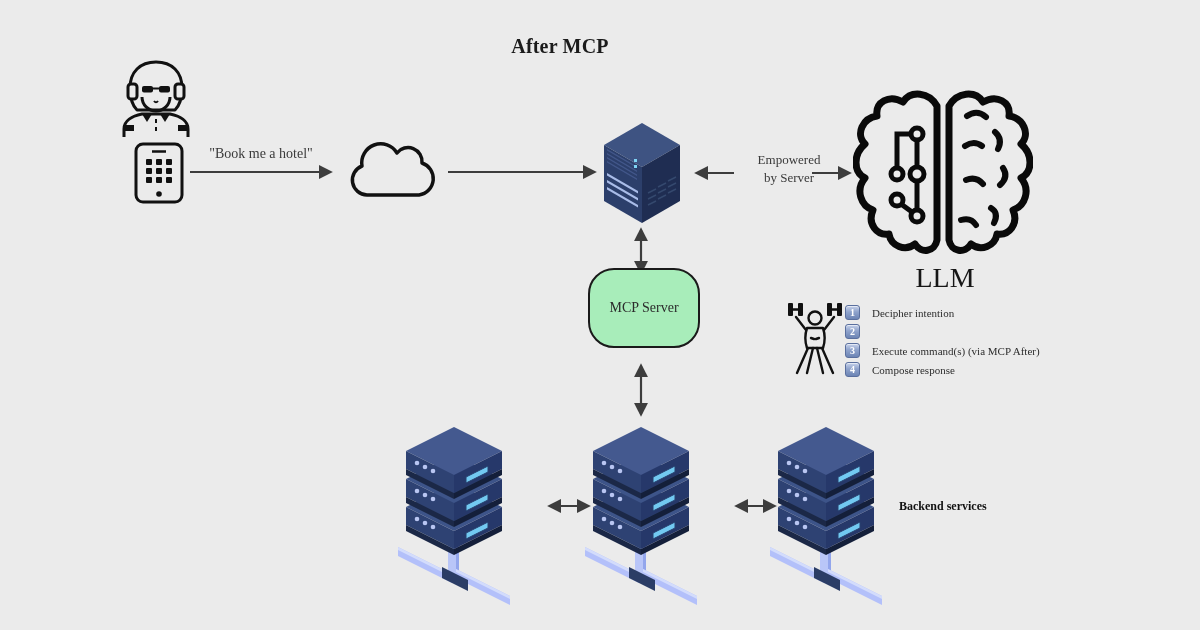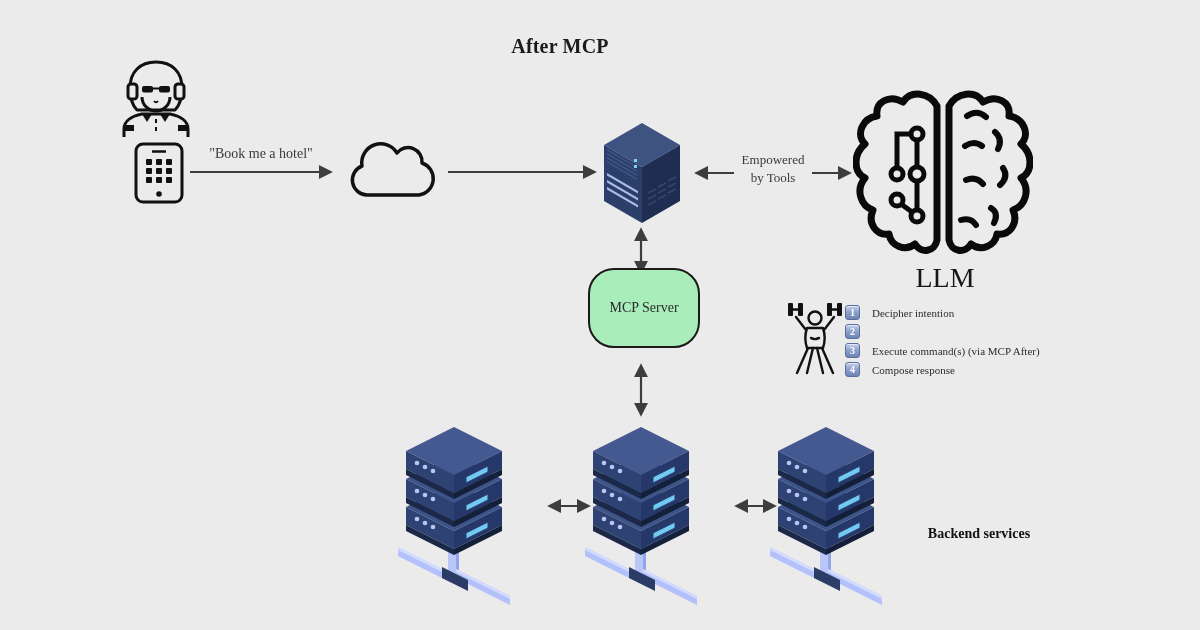--- a/index.html
+++ b/index.html
@@ -10,21 +10,21 @@
   .abs{position:absolute;}
   .title{
     left:460px;top:35px;width:200px;text-align:center;
     font-size:20px;font-weight:bold;color:#1b1b1b;letter-spacing:.2px;
   }
   .quote{
     left:194px;top:146px;width:134px;text-align:center;
     font-size:14px;color:#3a3a3a;
   }
   .empowered{
-    left:723px;top:151px;width:100px;text-align:center;
+    left:739px;top:151px;width:100px;text-align:center;
     font-size:13px;line-height:18px;color:#3a3a3a;
   }
   .llm-label{
     left:902px;top:262px;width:86px;text-align:center;
     font-size:28px;color:#161616;
   }
   .mcp-box{
     left:588px;top:268px;width:112px;height:80px;background:#a8edba;
     border:2px solid #1a1a1a;border-radius:26px;
     display:flex;align-items:center;justify-content:center;
@@ -36,22 +36,22 @@
   .step-row{display:flex;align-items:center;gap:12px;height:15px;}
   .kb{
     width:15px;height:15px;border-radius:3px;flex:0 0 auto;
     background:linear-gradient(180deg,#c7d2ea 0%,#8fa3cc 45%,#6c84b4 100%);
     border:1px solid #5a6f9e;color:#fff;font-size:10px;font-weight:bold;
     display:flex;align-items:center;justify-content:center;
     box-shadow:inset 0 1px 0 #e3e9f5;box-sizing:border-box;
   }
   .step-text{font-size:11px;color:#2d2d2d;white-space:nowrap;}
   .backend-label{
-    left:899px;top:526px;width:160px;text-align:center;
-    font-size:14px;font-weight:bold;color:#111;
+    left:899px;top:499px;width:160px;text-align:left;
+    font-size:12px;font-weight:bold;color:#111;
   }
 </style>
 </head>
 <body>
 
 <div class="canvas">
 
   <svg class="abs" style="left:0;top:0" width="1200" height="630">
     <defs>
       <marker id="ah" viewBox="0 0 10 10" refX="8" refY="5" markerWidth="6.5" markerHeight="6.5" orient="auto-start-reverse">
@@ -147,21 +147,21 @@
         <line x1="64" y1="70" x2="72" y2="66"></line>
     </g>
     <g fill="#7fd4f5">
       <rect x="30" y="36" width="3" height="3"></rect>
       <rect x="30" y="42" width="3" height="3"></rect>
     </g>
   </svg>
 
   <div class="abs empowered">
     <div>Empowered</div>
-    <div>by Tools</div>
+    <div>by Server</div>
   </div>
 
   <svg class="abs" style="left:853px;top:82px" width="180" height="180" viewBox="0 0 180 180">
     <g stroke="#0a0a0a" stroke-width="7" fill="none" stroke-linecap="round" stroke-linejoin="round">
       <path d="M84 24 C76 10 58 8 50 20 C36 12 22 20 24 34 C10 36 2 52 12 62 C0 72 0 90 12 96 C2 108 8 124 20 128 C14 142 24 154 36 152 C38 164 52 170 62 162 C68 172 82 170 84 158 L84 24 Z"></path>
       <path d="M96 24 C104 10 122 8 130 20 C144 12 158 20 156 34 C170 36 178 52 168 62 C180 72 180 90 168 96 C178 108 172 124 160 128 C166 142 156 154 144 152 C142 164 128 170 118 162 C112 172 98 170 96 158 L96 24 Z"></path>
     </g>
     <g stroke="#0a0a0a" stroke-width="5" fill="none">
       <circle cx="64" cy="52" r="6"></circle>
       <circle cx="64" cy="92" r="7"></circle>

